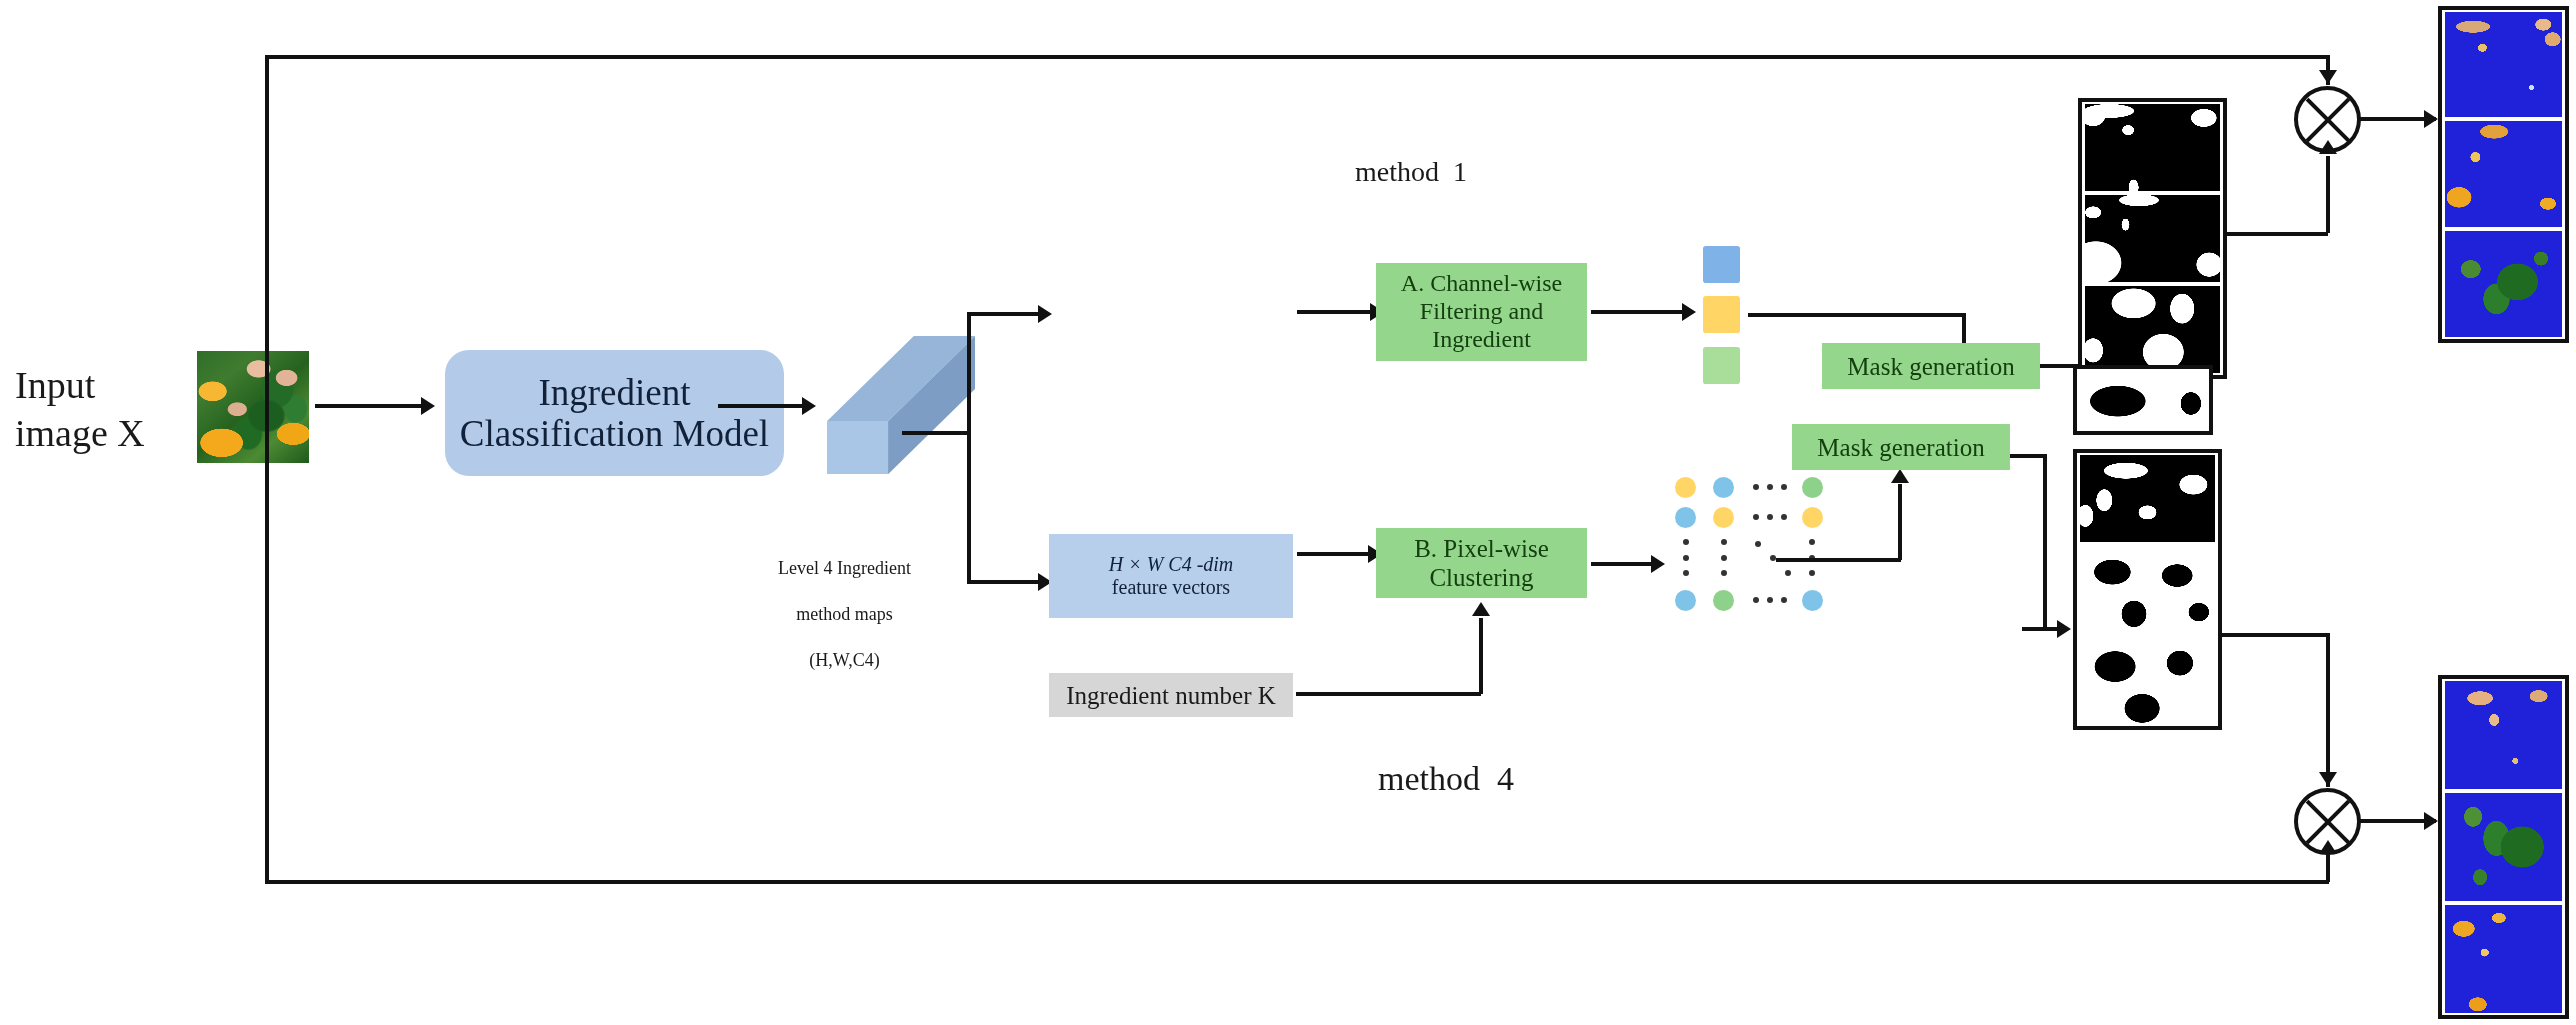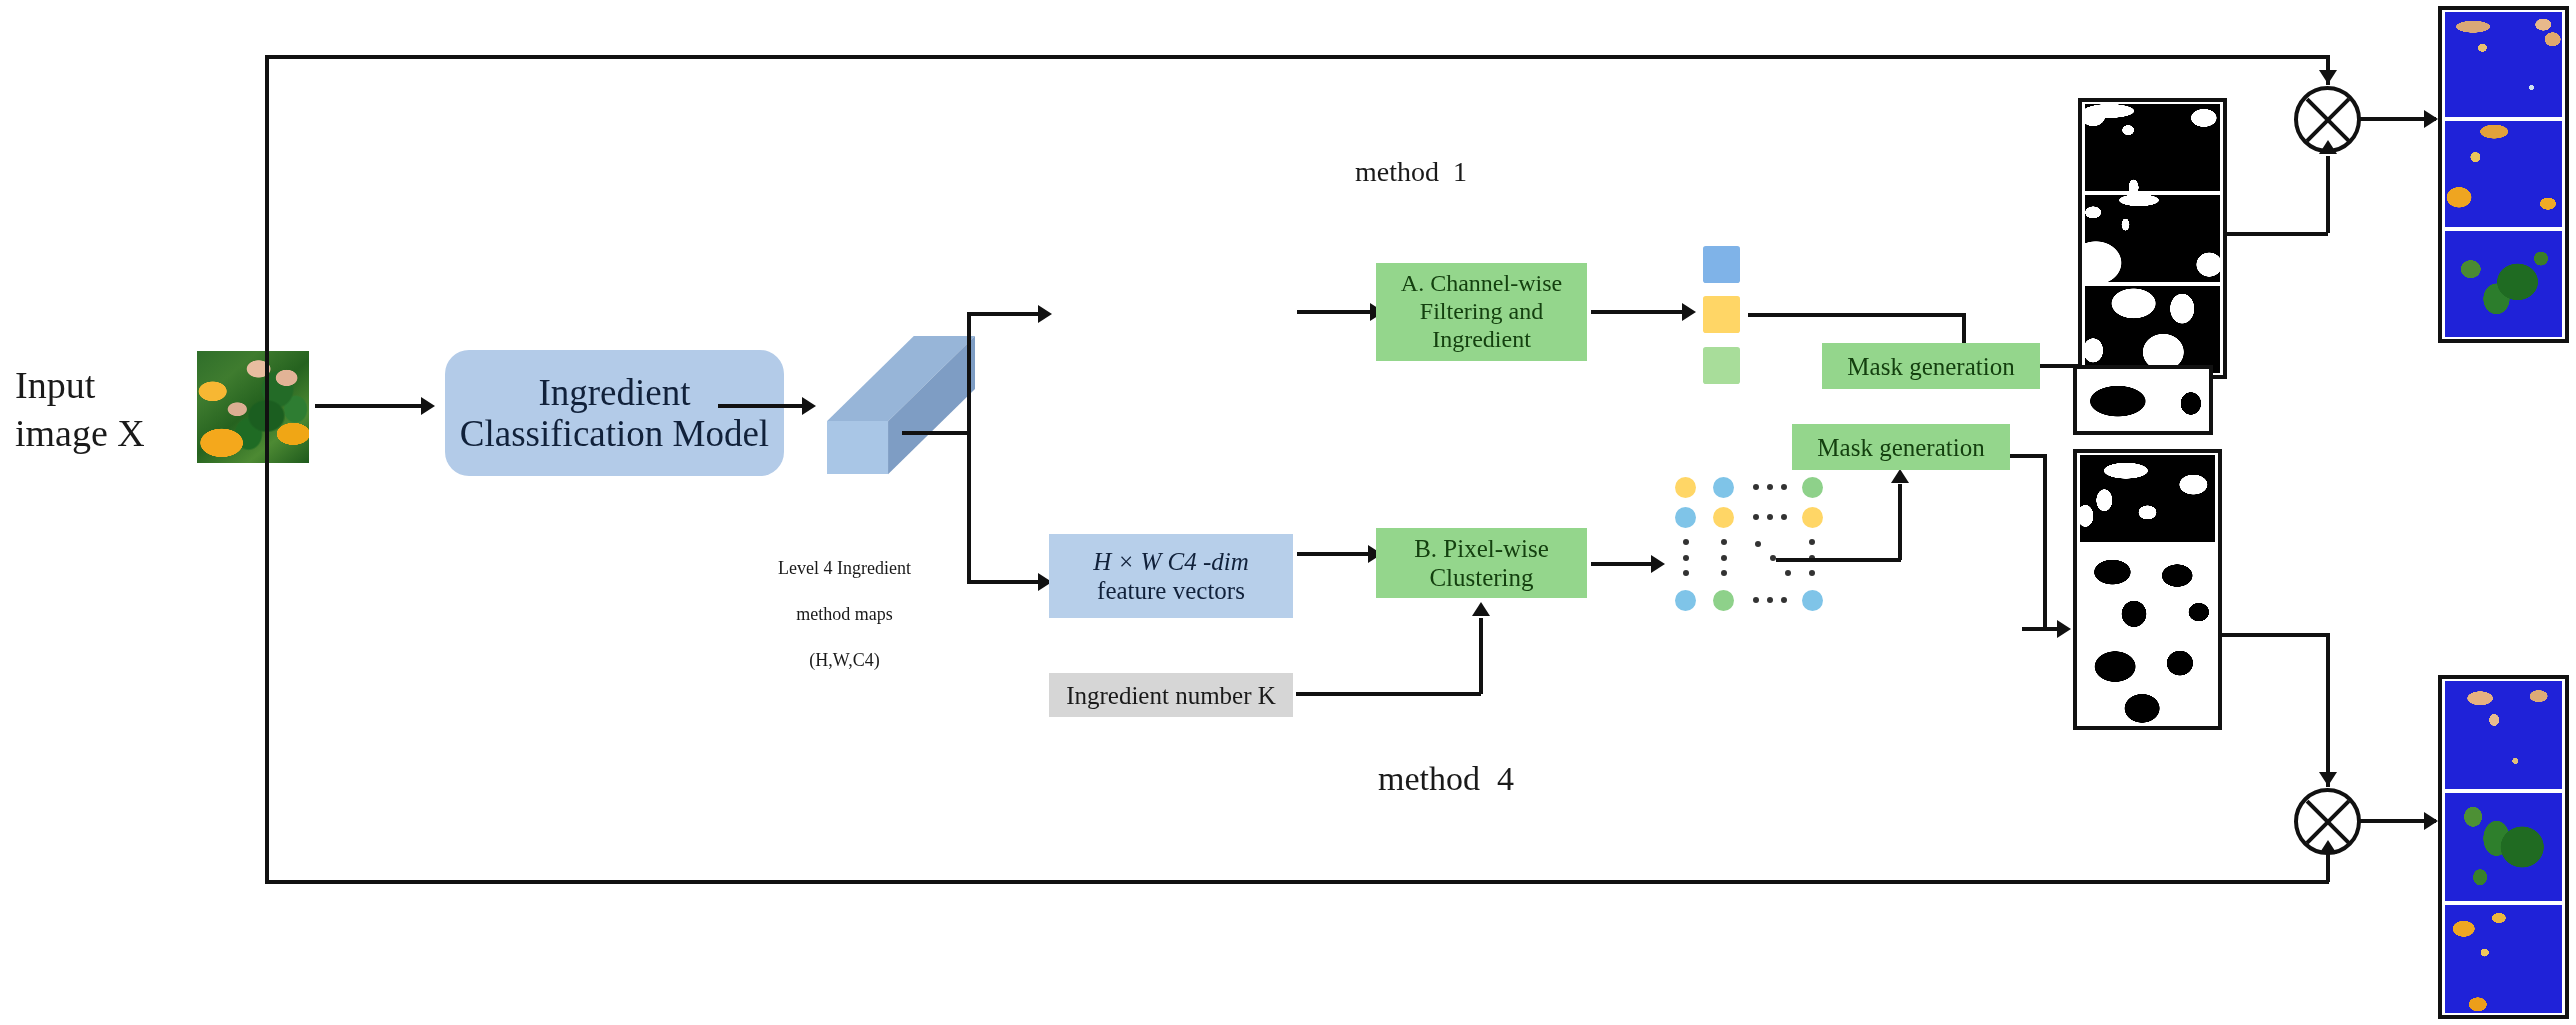--- a/index.html
+++ b/index.html
@@ -148,21 +148,21 @@
 
   <div class="fbox green" style="left:1822px;top:343px;width:218px;height:46px;font-size:25px;">
     <span>Mask generation</span>
   </div>
 
   <div class="ln hl" style="left:2040px;top:364px;width:44px;"></div>
   <div class="ln vl" style="left:2080px;top:260px;height:107px;"></div>
 
   <div class="txt" style="left:1378px;top:760px;font-size:34px;">method  4</div>
 
-  <div class="fbox blue" style="left:1049px;top:534px;width:244px;height:84px;font-size:25px;flex-direction:column;">
+  <div class="fbox blue" style="left:1049px;top:534px;width:244px;height:84px;font-size:20px;flex-direction:column;">
     <span style="font-style:italic;">H × W  C4 -dim</span>
     <span>feature vectors</span>
   </div>
 
   <div class="ln hl" style="left:1297px;top:552px;width:74px;"></div>
   <div class="arrowR" style="left:1368px;top:545px;"></div>
 
   <div class="fbox green" style="left:1376px;top:528px;width:211px;height:70px;font-size:25px;">
     <span>B. Pixel-wise
 Clustering</span>

